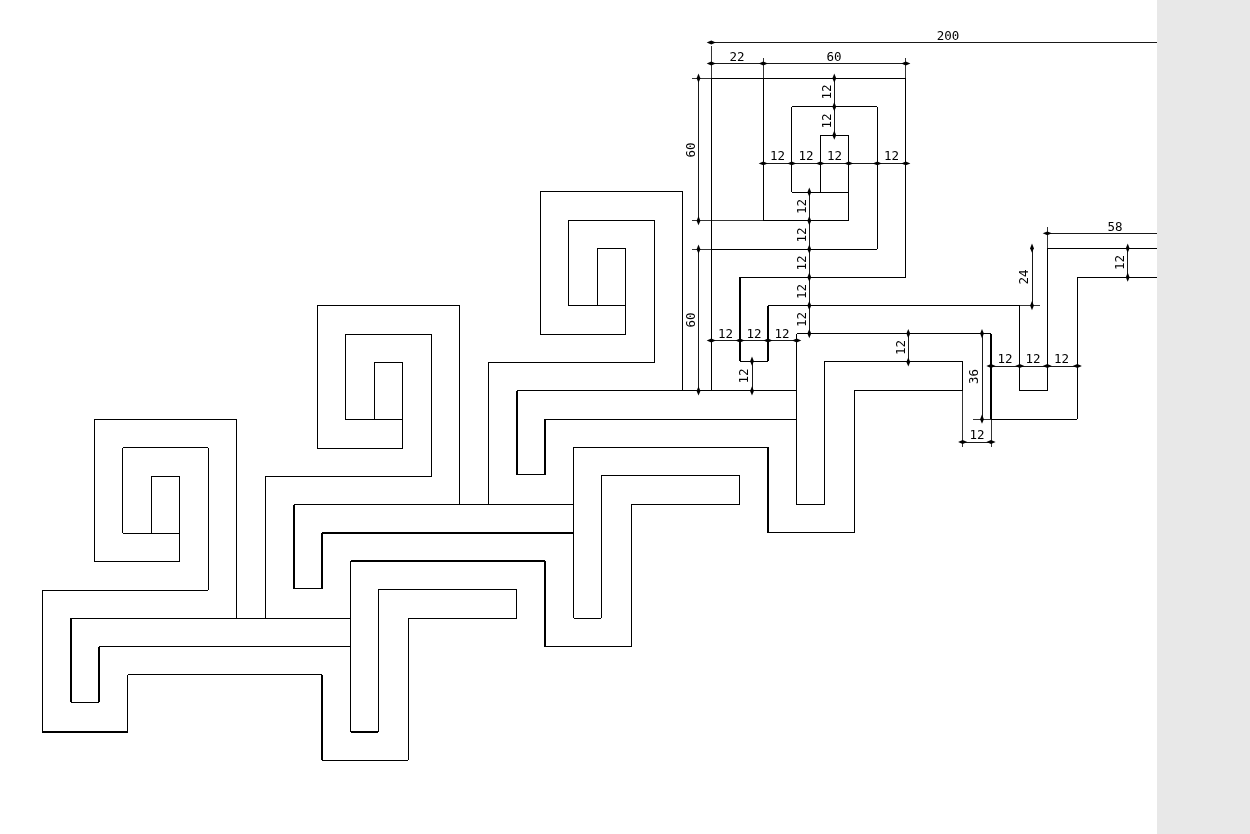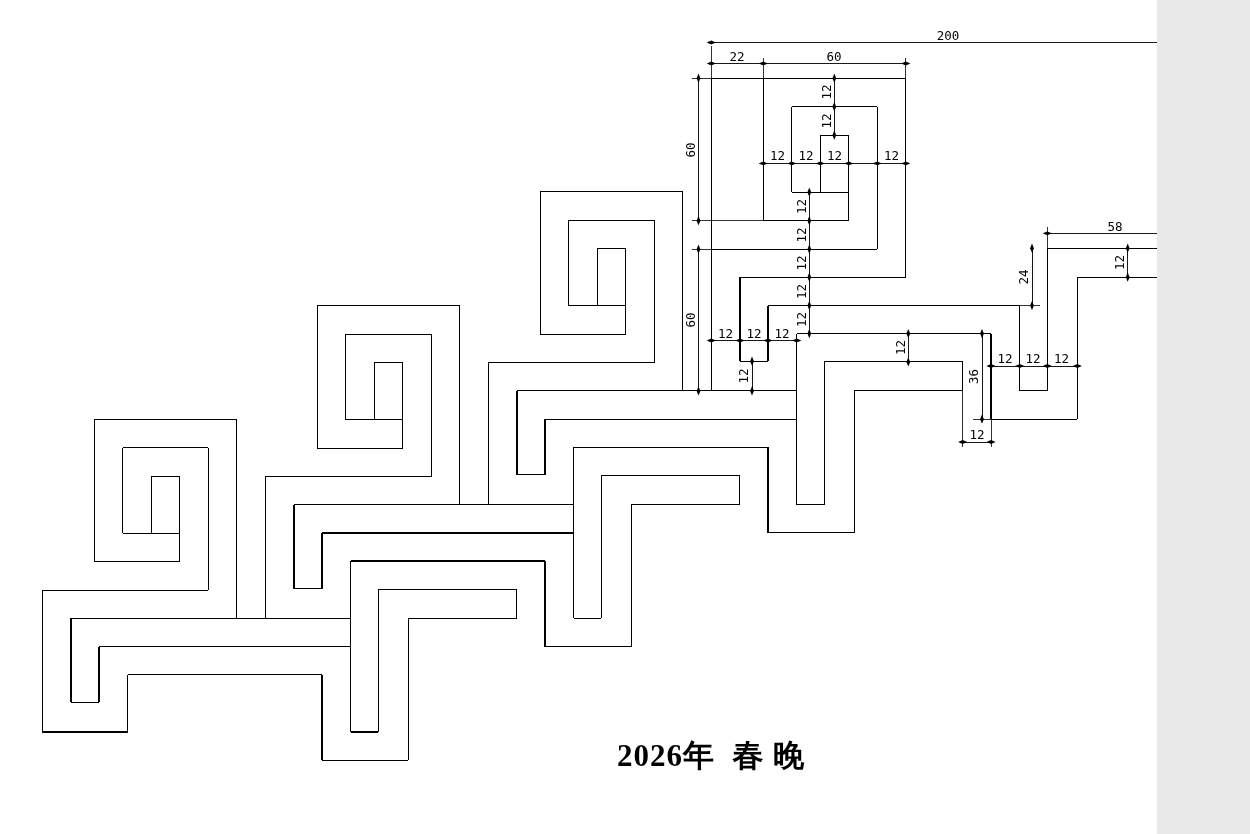--- a/index.html
+++ b/index.html
@@ -236,14 +236,13 @@
       <text x="901" y="347.5" class="dim-text" text-anchor="middle" dominant-baseline="middle" transform="rotate(-90 901 347.5)">12</text>
       <text x="974.5" y="376.5" class="dim-text" text-anchor="middle" dominant-baseline="middle" transform="rotate(-90 974.5 376.5)">36</text>
       <text x="1005" y="359" class="dim-text" text-anchor="middle" dominant-baseline="middle">12</text>
       <text x="1033" y="359" class="dim-text" text-anchor="middle" dominant-baseline="middle">12</text>
       <text x="1061.5" y="359" class="dim-text" text-anchor="middle" dominant-baseline="middle">12</text>
       <text x="977" y="435" class="dim-text" text-anchor="middle" dominant-baseline="middle">12</text>
       <text x="1024.5" y="277" class="dim-text" text-anchor="middle" dominant-baseline="middle" transform="rotate(-90 1024.5 277)">24</text>
       <text x="1115" y="227" class="dim-text" text-anchor="middle" dominant-baseline="middle">58</text>
       <text x="1120" y="262.5" class="dim-text" text-anchor="middle" dominant-baseline="middle" transform="rotate(-90 1120 262.5)">12</text>
     </svg>
-  <div class="title-text">2026年  春 晚</div>
 </div>
 
 </body></html>

